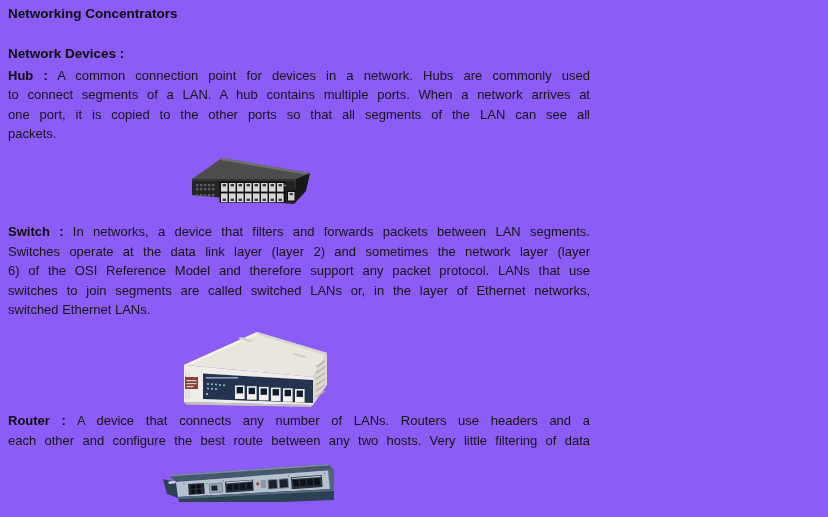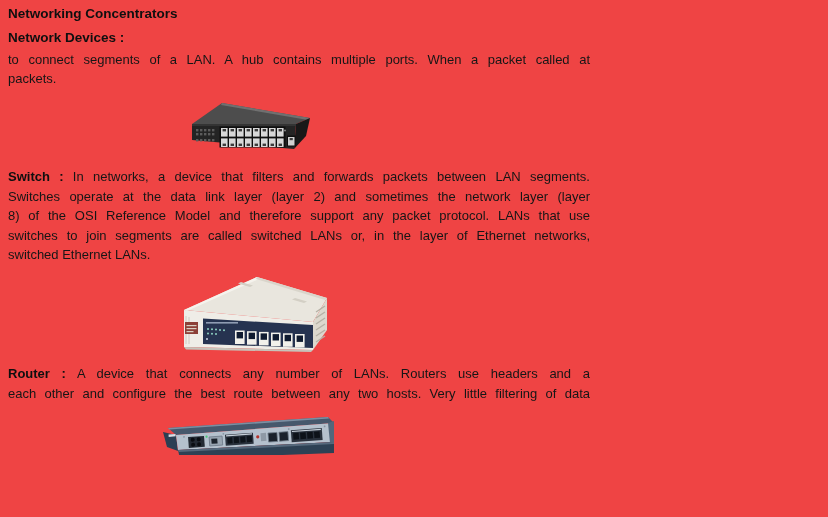--- a/index.html
+++ b/index.html
@@ -1,77 +1,79 @@
 <!DOCTYPE html>
 <html><head>
 <meta charset="utf-8">
 <style>
   * { margin: 0; padding: 0; box-sizing: border-box; }
   html, body { background: #ffffff; }
   .page {
     position: relative;
     width: 828px;
     height: 517px;
-    background: #ef4444;
+    background: #8b5cf6;
     overflow: hidden;
     font-family: "Liberation Sans", "DejaVu Sans", sans-serif;
     color: #161616;
   }
   .doc {
     padding: 4px 0 0 8px;
     width: 598px;
   }
   .h-title {
     font-size: 13.5px;
     font-weight: bold;
     line-height: 19.5px;
     color: #0f0f0f;
   }
   .h-sub {
     font-size: 13.5px;
     font-weight: bold;
     line-height: 19.5px;
-    margin-top: 4px;
+    margin-top: 20px;
     color: #0f0f0f;
   }
   .para {
     width: 582px;
     font-size: 13px;
     line-height: 19.5px;
   }
   .para .ln {
     text-align: justify;
     text-align-last: justify;
     white-space: nowrap;
   }
   .para .ln.last {
     text-align: right;
     text-align-last: left;
   }
   .para b { font-weight: bold; color: #0f0f0f; }
   .p-hub    { margin-top: 2.5px; }
   .p-switch { margin-top: 18px; }
-  .p-router { margin-top: 12px; }
+  .p-router { margin-top: 4px; }
   .devimg { display: block; }
   .img-hub    { margin: 5.5px 0 0 180px; width: 122px; height: 55px; }
   .img-switch { margin: 7.5px 0 0 169px; width: 150px; height: 80px; }
   .img-router { margin: 12px  0 0 154px; width: 172px; height: 40px; }
   svg { display: block; }
 </style>
 </head>
 <body>
 
 <div class="page">
   <div class="doc">
 
     <div class="h-title">Networking Concentrators</div>
     <div class="h-sub">Network Devices :</div>
 
     <div class="para p-hub">
-      <div class="ln">to connect segments of a LAN. A hub contains multiple ports. When a packet called at</div>
+      <div class="ln"><b>Hub :</b> <span>A common connection point for devices in a network. Hubs are commonly used</span></div>
+      <div class="ln">to connect segments of a LAN. A hub contains multiple ports. When a network arrives at</div>
+      <div class="ln">one port, it is copied to the other ports so that all segments of the LAN can see all</div>
       <div class="ln last">packets.</div>
     </div>
 
     <div class="devimg img-hub">
       <svg width="122" height="55" viewBox="0 0 122 55">
 
         <polygon points="4,30 34,9 122,24 108,30" fill="#4d4d4d"></polygon>
         <polygon points="34,9 122,24 120,26 33,11" fill="#707070"></polygon>
 
         <polygon points="108,30 122,24 118,42 106,55" fill="#181818"></polygon>
@@ -146,21 +148,21 @@
         <rect x="99" y="41.5" width="8.5" height="11" fill="#0e0e0e"></rect>
         <rect x="100" y="43" width="6.5" height="8.5" fill="#d0d0d0"></rect>
         <rect x="101.6" y="44" width="3.2" height="2.2" fill="#3c3c3c"></rect>
         <circle cx="97" cy="36.5" r="1" fill="#8a8a8a"></circle>
       </svg>
     </div>
 
     <div class="para p-switch">
       <div class="ln"><b>Switch :</b> <span>In networks, a device that filters and forwards packets between LAN segments.</span></div>
       <div class="ln">Switches operate at the data link layer (layer 2) and sometimes the network layer (layer</div>
-      <div class="ln">8) of the OSI Reference Model and therefore support any packet protocol. LANs that use</div>
+      <div class="ln">6) of the OSI Reference Model and therefore support any packet protocol. LANs that use</div>
       <div class="ln">switches to join segments are called switched LANs or, in the layer of Ethernet networks,</div>
       <div class="ln last">switched Ethernet LANs.</div>
     </div>
 
     <div class="devimg img-switch">
       <svg width="150" height="80" viewBox="0 0 150 80">
 
         <polygon points="7,38 80,5 150,26 136,50" fill="#e9e6de"></polygon>
         <polygon points="7,38 80,5 82,7 10,39" fill="#f5f3ed"></polygon>
         <polygon points="80,5 150,26 148,28 79,7" fill="#d9d5cb"></polygon>

